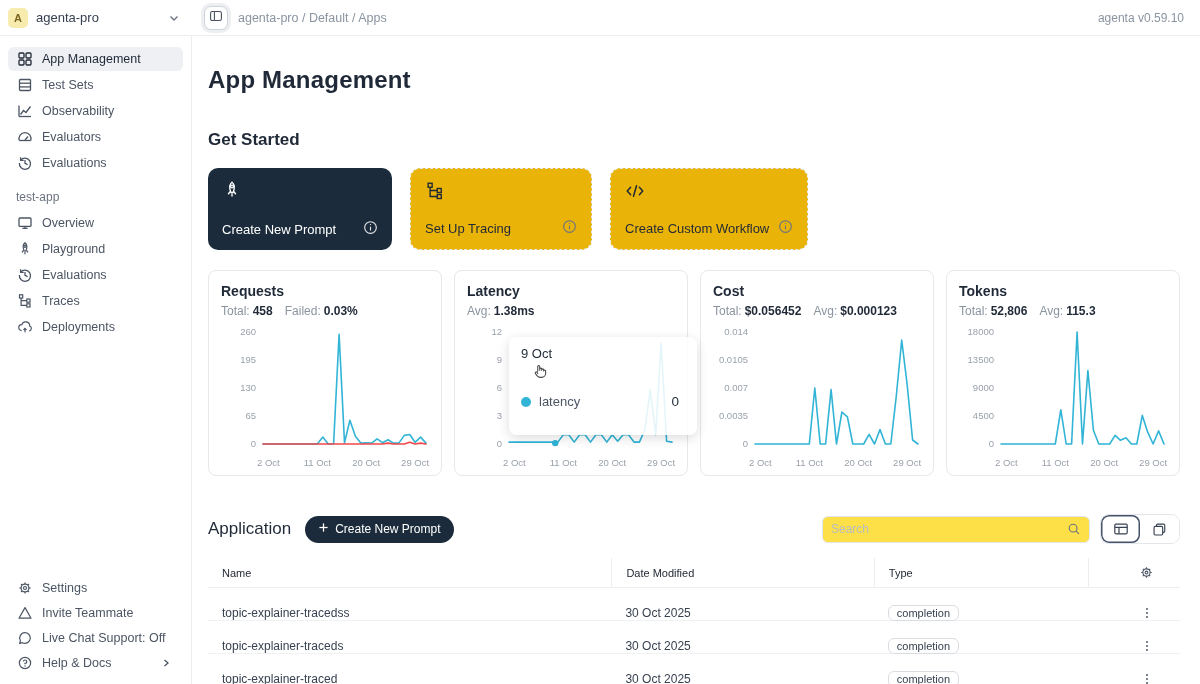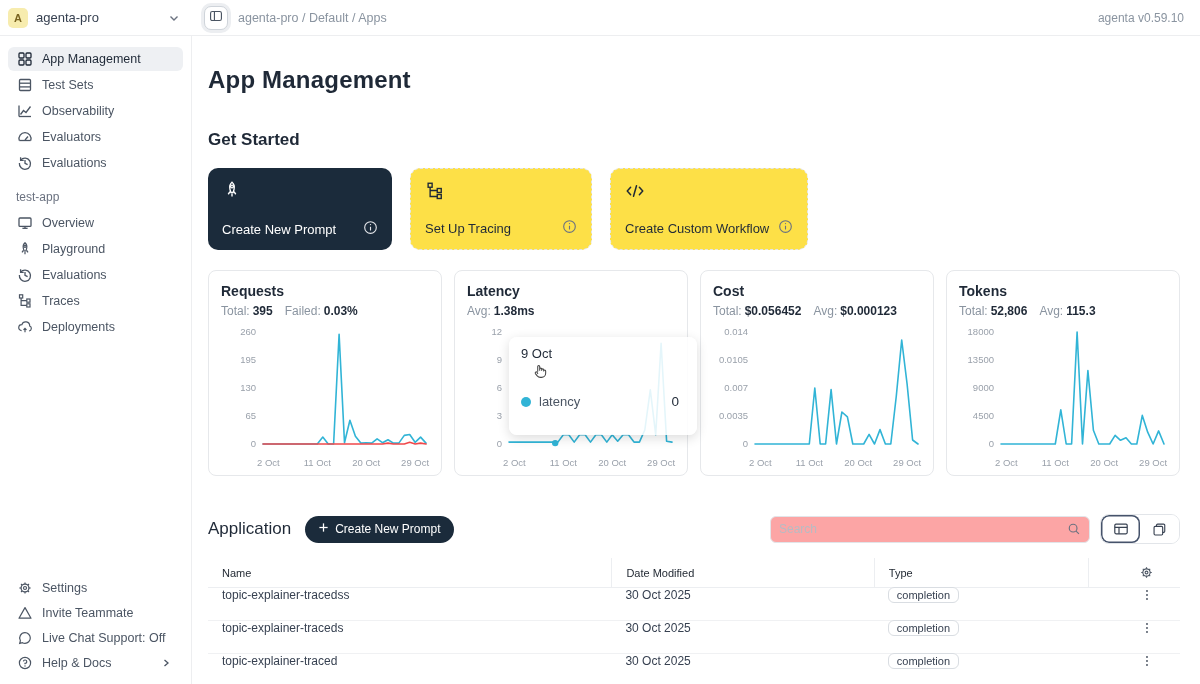--- a/index.html
+++ b/index.html
@@ -29,21 +29,21 @@
   .nav-item .chev-r{margin-left:auto;color:#6b7280;display:flex}
 
   .main{flex:1;padding:0 20px 0 16px;min-width:0}
   .h1{font-size:24px;font-weight:600;margin-top:30px;letter-spacing:.2px}
   .h2{font-size:17px;font-weight:600;margin-top:36px}
 
   
   .gs-row{display:flex;gap:18px;margin-top:18px}
   .gs-card{height:82px;border-radius:10px;padding:12px 14px;display:flex;flex-direction:column;justify-content:space-between;cursor:pointer}
   .gs-dark{width:184px;background:#1b2b3b;color:#fff}
-  .gs-light{width:182px;background:#fde047;border:1px dashed #e3e5e8;color:#1f2937}
+  .gs-light{width:182px;background:#eab308;border:1px dashed #e3e5e8;color:#1f2937}
   .gs-light.wide{width:198px}
   .gs-label-row{display:flex;align-items:center;justify-content:space-between;font-size:13px;font-weight:500}
   .gs-dark .info-i{color:#e5e7eb}.gs-light .info-i{color:#6b7280}
 
   
   .charts-row{display:flex;gap:12px;margin-top:20px}
   .chart-card{flex:1;border:1px solid #e6e8eb;border-radius:8px;padding:12px 10px 4px 12px;height:206px;position:relative;background:#fff}
   .cc-title{font-size:14px;font-weight:600}
   .cc-stats{display:flex;gap:12px;margin-top:5px;font-size:12px}
   .cc-stats .lab{color:#8a94a0}
@@ -57,32 +57,32 @@
   .tt-cursor{margin:2px 0 0 10px}
   .tt-row{display:flex;align-items:center;gap:8px;margin-top:10px}
   .tt-dot{width:10px;height:10px;border-radius:50%;background:#31b4d6}
   .tt-series{font-size:13px;color:#4b5563}
   .tt-val{margin-left:auto;margin-right:6px;font-size:13.5px;color:#1f2937}
 
   
   .app-header{display:flex;align-items:center;margin-top:38px}
   .app-title{font-size:17px;font-weight:500}
   .create-btn{margin-left:14px;height:27px;background:#1b2b3b;color:#fff;border:none;border-radius:15px;padding:0 13px;font-size:12px;display:flex;align-items:center;gap:6px;cursor:pointer;font-family:inherit}
-  .search-box{margin-left:auto;width:320px;height:27px;border:1px solid #e2e5e9;border-radius:6px;display:flex;align-items:center;padding:0 8px;background:#fca5a5}
+  .search-box{margin-left:auto;width:268px;height:27px;border:1px solid #e2e5e9;border-radius:6px;display:flex;align-items:center;padding:0 8px;background:#fde047}
   .search-box input{flex:1;border:none;outline:none;font-size:12px;font-family:inherit;color:#374151;background:transparent}
   .search-box input::placeholder{color:#b6bcc4}
   .search-box .s-icon{color:#6b7280;display:flex}
   .view-toggle{margin-left:10px;border:1px solid #e2e5e9;border-radius:9px;display:flex;overflow:hidden}
   .vt-btn{width:39px;height:28px;display:flex;align-items:center;justify-content:center;color:#374151;background:#fff;cursor:pointer}
   .vt-btn.active{box-shadow:inset 0 0 0 1.5px #46536b;border-radius:8px}
 
   
   .table{margin-top:14px}
   .t-head{display:flex;height:30px;align-items:center;border-bottom:1px solid #eceef1;background:#fff;font-size:11px;color:#242b35;font-weight:500}
-  .t-row{display:flex;height:33px;align-items:flex-start;border-bottom:1px solid #f0f1f3;font-size:12px;color:#374151}
+  .t-row{display:flex;height:33px;align-items:flex-end;border-bottom:1px solid #f0f1f3;font-size:12px;color:#374151}
   .col-name{flex:0 0 41.5%;padding-left:14px}
   .col-date{flex:0 0 27%;padding-left:14px}
   .col-type{flex:0 0 22%;padding-left:14px}
   .col-actions{flex:1;display:flex;justify-content:flex-end;padding-right:26px}
   .t-head .col-date,.t-head .col-type,.t-head .col-actions{border-left:1px solid #eceef1;height:100%;display:flex;align-items:center}
   .badge{border:1px solid #d9dde2;border-radius:6px;padding:1px 8px;font-size:11px;color:#374151;background:#fff}
   .kebab,.gear-btn{background:none;border:none;color:#4b5563;cursor:pointer;display:flex;align-items:center}
 </style>
 </head>
 <body>
@@ -299,21 +299,21 @@
                 </svg>
             </span>
           </div>
         </div>
       </div>
 
       <div class="charts-row">
         <div class="chart-card">
           <div class="cc-title">Requests</div>
           <div class="cc-stats">
-            <span><span class="lab">Total:</span><span class="val">395</span></span>
+            <span><span class="lab">Total:</span><span class="val">458</span></span>
             <span><span class="lab">Failed:</span><span class="val">0.03%</span></span>
           </div>
           <svg class="plot" viewBox="0 0 210 150">
               <text x="35" y="125.2" text-anchor="end" class="tick">0</text>
               <text x="35" y="97.2" text-anchor="end" class="tick">65</text>
               <text x="35" y="69.2" text-anchor="end" class="tick">130</text>
               <text x="35" y="41.2" text-anchor="end" class="tick">195</text>
               <text x="35" y="13.2" text-anchor="end" class="tick">260</text>
               <text x="47.4" y="144" text-anchor="middle" class="tick">2 Oct</text>
               <text x="96.3" y="144" text-anchor="middle" class="tick">11 Oct</text>

